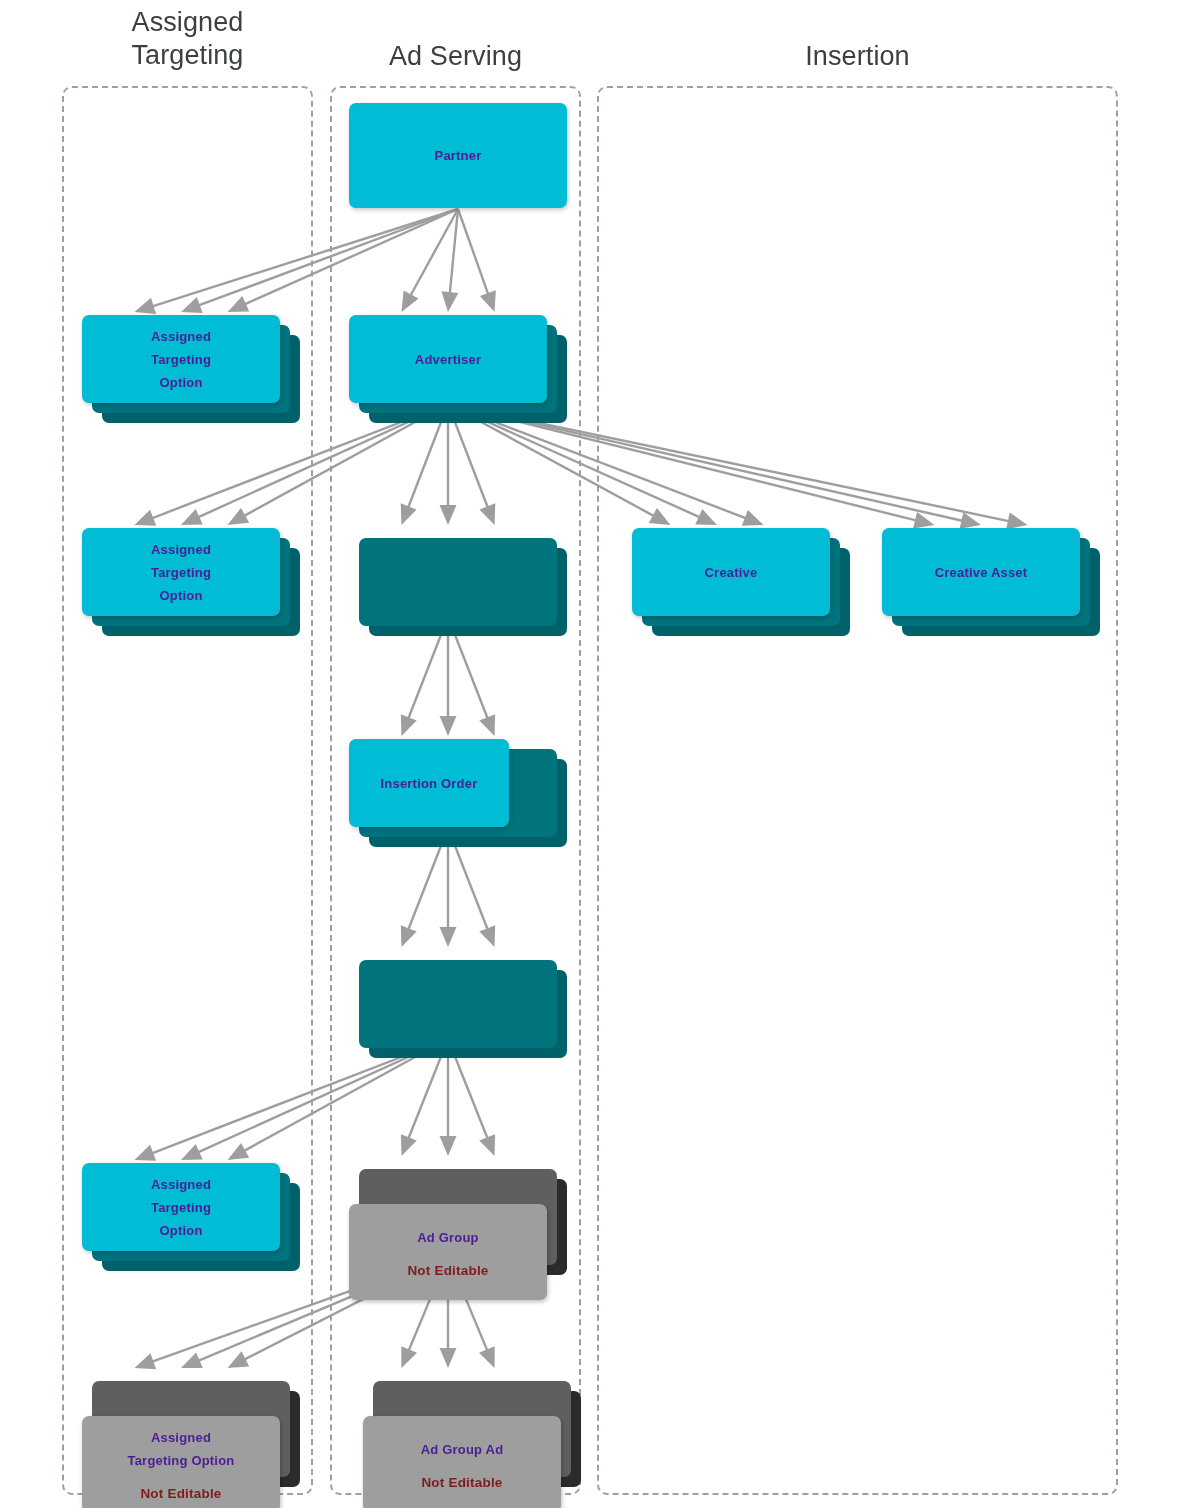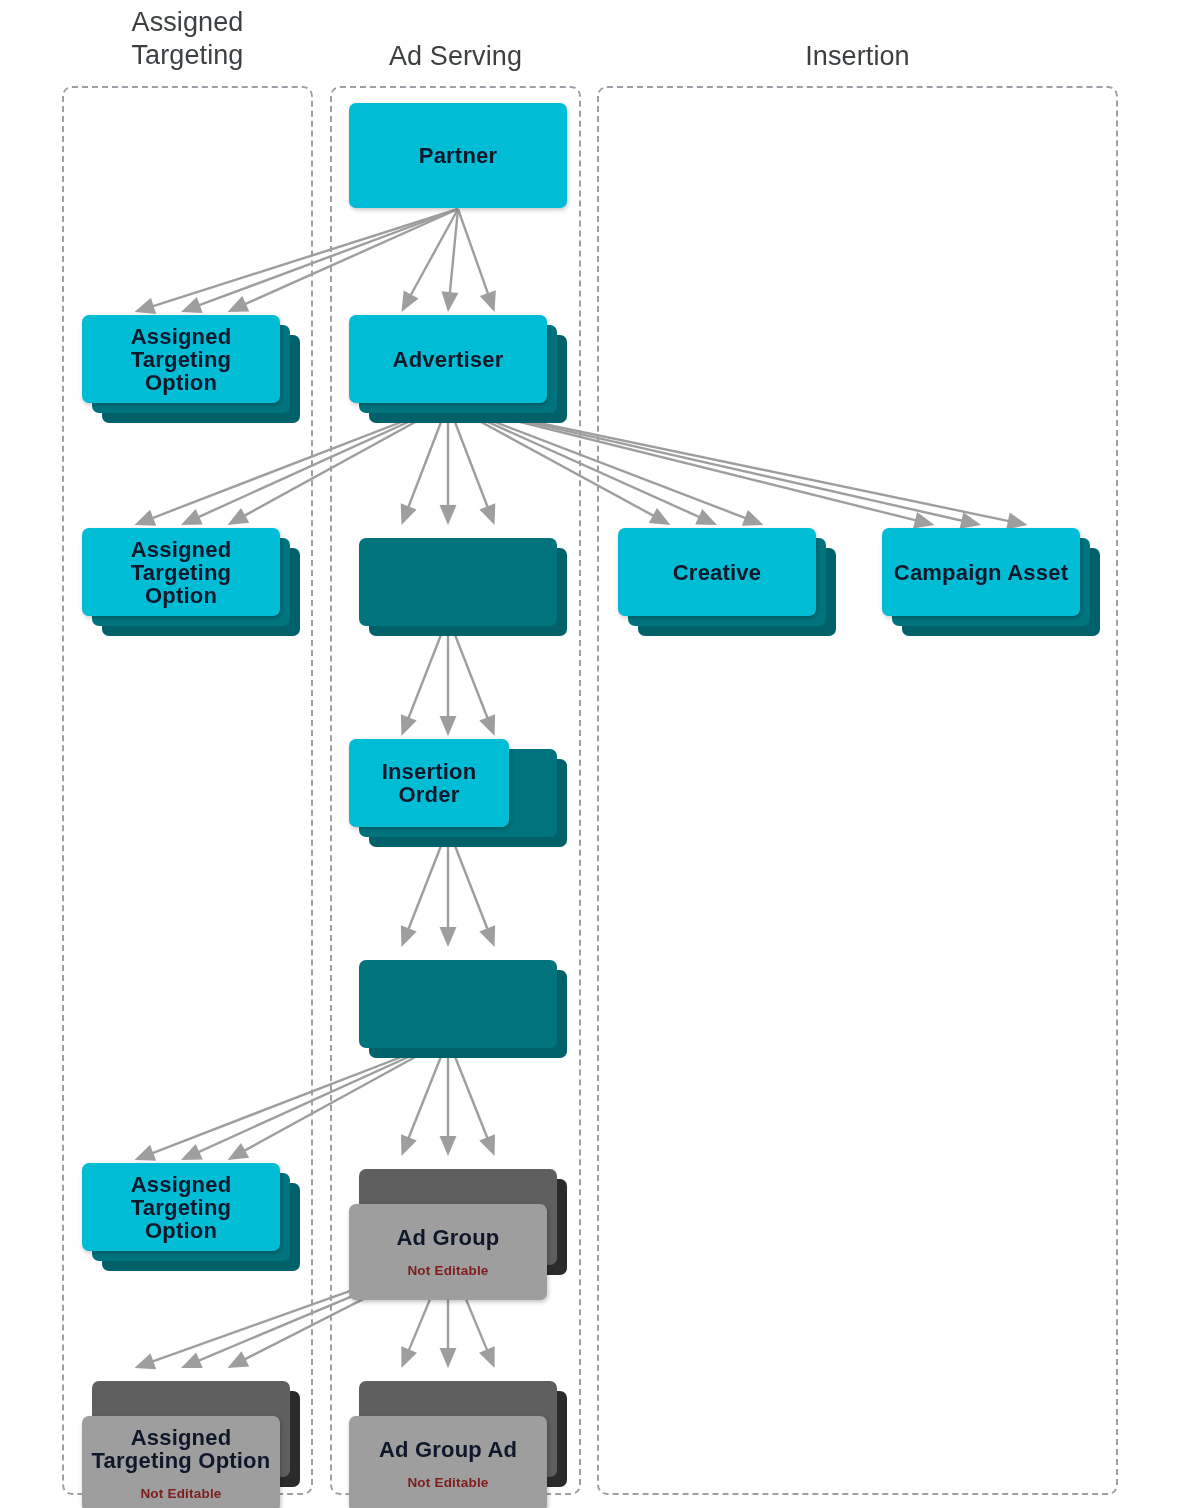--- a/index.html
+++ b/index.html
@@ -43,23 +43,23 @@
     background:#00bcd4;
     box-shadow:1px 2px 4px rgba(0,0,0,.22);
   }
   .mid{background:#00737d;}
   .back{background:#00616a;}
   .gray .front{background:#9e9e9e;box-shadow:1px 2px 4px rgba(0,0,0,.25);margin-top:45px;}
   .gray .mid{background:#5f5f5f;}
   .gray .back{background:#2b2b2b;}
 
   .title{
-    color:#0f172a;
+    color:#4c1d95;
     font-weight:700;
-    font-size:22px;
+    font-size:13px;
     line-height:23px;
     text-align:center;
     white-space:pre-line;
     letter-spacing:.2px;
   }
   .sub{
     color:#7f1d1d;
     font-weight:700;
     font-size:13.5px;
     line-height:16px;
@@ -185,32 +185,32 @@
         <div class="card front" style="left: 0px; top: 0px; width: 198px; height: 88px;">
           <div class="title">Assigned
 Targeting
 Option</div>
         </div>
       </div>
       <div class="node" style="left: 349px; top: 528px; width: 220px; height: 110px;">
         <div class="layer back" style="left: 20px; top: 20px; width: 198px; height: 88px;"></div>
         <div class="layer mid" style="left: 10px; top: 10px; width: 198px; height: 88px;"></div>
       </div>
-      <div class="node" style="left: 618px; top: 528px; width: 220px; height: 110px; padding-left: 32px;">
+      <div class="node" style="left: 632px; top: 528px; width: 220px; height: 110px; padding-left: 32px;">
         <div class="layer back" style="left: 20px; top: 20px; width: 198px; height: 88px;"></div>
         <div class="layer mid" style="left: 10px; top: 10px; width: 198px; height: 88px;"></div>
         <div class="card front" style="left: 0px; top: 0px; width: 198px; height: 88px;">
           <div class="title">Creative</div>
         </div>
       </div>
       <div class="node" style="left: 882px; top: 528px; width: 220px; height: 110px;">
         <div class="layer back" style="left: 20px; top: 20px; width: 198px; height: 88px;"></div>
         <div class="layer mid" style="left: 10px; top: 10px; width: 198px; height: 88px;"></div>
         <div class="card front" style="left: 0px; top: 0px; width: 198px; height: 88px;">
-          <div class="title">Campaign Asset</div>
+          <div class="title">Creative Asset</div>
         </div>
       </div>
       <div class="node" style="left: 349px; top: 739px; width: 220px; height: 110px;">
         <div class="layer back" style="left: 20px; top: 20px; width: 198px; height: 88px;"></div>
         <div class="layer mid" style="left: 10px; top: 10px; width: 198px; height: 88px;"></div>
         <div class="card front" style="left: 0px; top: 0px; width: 160px; height: 88px;">
           <div class="title">Insertion Order</div>
         </div>
       </div>
       <div class="node" style="left: 349px; top: 950px; width: 220px; height: 110px;">
@@ -236,21 +236,21 @@
       </div>
       <div class="node gray" style="left: 82px; top: 1371px; width: 220px; height: 118px;">
         <div class="layer back" style="left: 20px; top: 20px; width: 198px; height: 96px;"></div>
         <div class="layer mid" style="left: 10px; top: 10px; width: 198px; height: 96px;"></div>
         <div class="card front" style="left: 0px; top: 0px; width: 198px; height: 96px;">
           <div class="title">Assigned
 Targeting Option</div>
           <div class="sub">Not Editable</div>
         </div>
       </div>
-      <div class="node gray" style="left: 349px; top: 1371px; width: 220px; height: 118px;">
+      <div class="node gray" style="left: 363px; top: 1371px; width: 220px; height: 118px;">
         <div class="layer back" style="left: 20px; top: 20px; width: 198px; height: 96px;"></div>
         <div class="layer mid" style="left: 10px; top: 10px; width: 198px; height: 96px;"></div>
         <div class="card front" style="left: 0px; top: 0px; width: 198px; height: 96px;">
           <div class="title">Ad Group Ad</div>
           <div class="sub">Not Editable</div>
         </div>
       </div>
     </div>
 </div>
 

